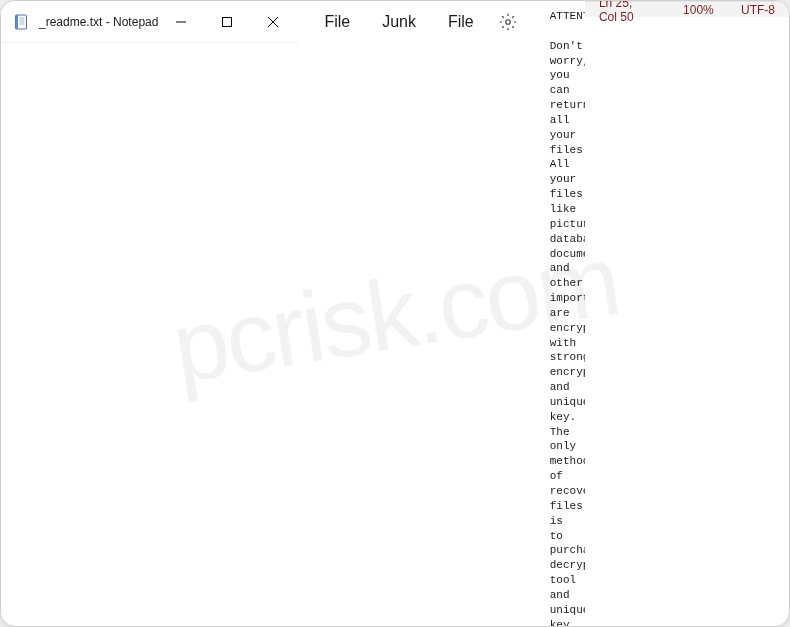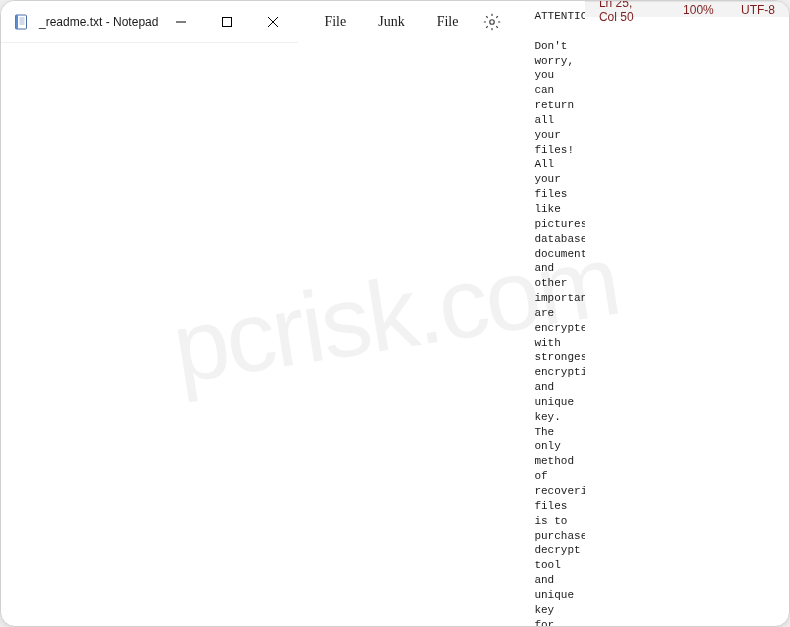--- a/index.html
+++ b/index.html
@@ -62,25 +62,24 @@
     .win-btn svg { width: 10px; height: 10px; }
     .menubar {
       display: flex;
       align-items: center;
       height: 42px;
       padding: 0 10px;
       background: #ffffff;
     }
     .menu-item {
       padding: 6px 16px;
-      font-size: 14px;
+      font-size: 16px;
       color: #1a1a1a;
       cursor: pointer;
       border-radius: 4px;
-      font-family: Liberation Serif, serif;
     }
     .menu-spacer { flex: 1; }
     .settings-btn {
       width: 36px;
       height: 36px;
       display: flex;
       align-items: center;
       justify-content: center;
       cursor: pointer;
       border-radius: 4px;

